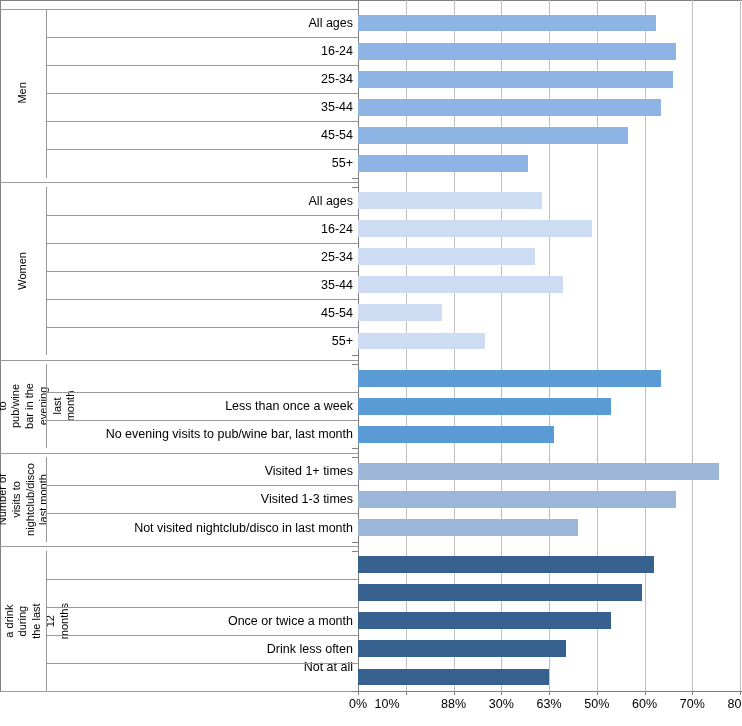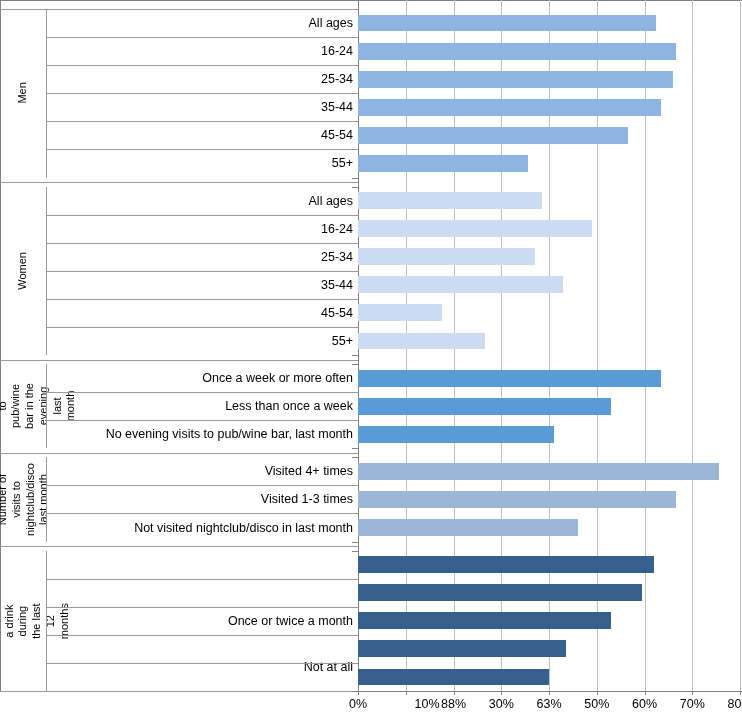--- a/index.html
+++ b/index.html
@@ -74,21 +74,21 @@
       <div class="gridline" style="left: 596.75px;"></div>
       <div class="tick" style="left: 596.75px;"></div>
       <div class="gridline" style="left: 644.5px;"></div>
       <div class="tick" style="left: 644.5px;"></div>
       <div class="gridline" style="left: 692.25px;"></div>
       <div class="tick" style="left: 692.25px;"></div>
       <div class="gridline" style="left: 740px;"></div>
       <div class="tick" style="left: 740px;"></div>
       <div class="xlabels">
         <div class="xlabel" style="left: 358px;">0%</div>
-        <div class="xlabel" style="left: 427px;">10%</div>
+        <div class="xlabel" style="left: 387px;">10%</div>
         <div class="xlabel" style="left: 453.5px;">88%</div>
         <div class="xlabel" style="left: 501.25px;">30%</div>
         <div class="xlabel" style="left: 549px;">63%</div>
         <div class="xlabel" style="left: 596.75px;">50%</div>
         <div class="xlabel" style="left: 644.5px;">60%</div>
         <div class="xlabel" style="left: 692.25px;">70%</div>
         <div class="xlabel" style="left: 740px;">80%</div>
       </div>
       <div class="ytick" style="top: 9px;"></div>
       <div class="bar" title="62.5%" style="top: 14.6174px; height: 16.8522px; width: 298.438px; background: rgb(142, 180, 227);"></div>
@@ -161,42 +161,41 @@
       <div class="ytick" style="top: 392.13px;"></div>
       <div class="bar" title="53%" style="top: 397.748px; height: 16.8522px; width: 253.075px; background: rgb(91, 155, 213);"></div>
       <div class="ytick" style="top: 420.217px;"></div>
       <div class="bar" title="41%" style="top: 425.835px; height: 16.8522px; width: 195.775px; background: rgb(91, 155, 213);"></div>
       <div class="group" style="top: 364.043px; height: 84.2609px;">
         <div class="group-title multi">
           <span>Number of visits to pub/wine bar in the evening last month</span>
         </div>
         <div style="position: absolute; left: 46px; top: 0px; bottom: 0px; width: 0px; border-left: 1px solid rgb(154, 154, 154);"></div>
         <div class="rows">
-          <div class="row-label" style="top: 0px; height: 28.087px; left: 0px;">Once a week  or more often</div>
           <div class="row-label" style="top: 28.087px; height: 28.087px; left: 0px;">Less than  once a week</div>
           <div class="hsep" style="top: 28.087px; left: 0px; width: 312px;"></div>
           <div class="row-label" style="top: 56.1739px; height: 28.087px; left: 0px;">No evening visits to pub/wine bar, last month</div>
           <div class="hsep" style="top: 56.1739px; left: 0px; width: 312px;"></div>
         </div>
       </div>
       <div class="hsep" style="top: 452.804px; left: 0px; width: 358px;"></div>
       <div class="ytick" style="top: 448.304px;"></div>
       <div class="ytick" style="top: 457.304px;"></div>
       <div class="bar" title="75.5%" style="top: 462.922px; height: 16.8522px; width: 360.512px; background: rgb(156, 182, 216);"></div>
       <div class="ytick" style="top: 485.391px;"></div>
       <div class="bar" title="66.5%" style="top: 491.009px; height: 16.8522px; width: 317.538px; background: rgb(156, 182, 216);"></div>
       <div class="ytick" style="top: 513.478px;"></div>
       <div class="bar" title="46%" style="top: 519.096px; height: 16.8522px; width: 219.65px; background: rgb(156, 182, 216);"></div>
       <div class="group" style="top: 457.304px; height: 84.2609px;">
         <div class="group-title multi">
           <span>Number of visits to nightclub/disco last month</span>
         </div>
         <div style="position: absolute; left: 46px; top: 0px; bottom: 0px; width: 0px; border-left: 1px solid rgb(154, 154, 154);"></div>
         <div class="rows">
-          <div class="row-label" style="top: 0px; height: 28.087px; left: 0px;">Visited 4+ times</div>
+          <div class="row-label" style="top: 0px; height: 28.087px; left: 0px;">Visited 1+ times</div>
           <div class="row-label" style="top: 28.087px; height: 28.087px; left: 0px;">Visited 1-3 times</div>
           <div class="hsep" style="top: 28.087px; left: 0px; width: 312px;"></div>
           <div class="row-label" style="top: 56.1739px; height: 28.087px; left: 0px;">Not visited nightclub/disco in last month</div>
           <div class="hsep" style="top: 56.1739px; left: 0px; width: 312px;"></div>
         </div>
       </div>
       <div class="hsep" style="top: 546.065px; left: 0px; width: 358px;"></div>
       <div class="ytick" style="top: 541.565px;"></div>
       <div class="ytick" style="top: 550.565px;"></div>
       <div class="bar" title="62%" style="top: 556.183px; height: 16.8522px; width: 296.05px; background: rgb(54, 97, 142);"></div>
@@ -210,20 +209,21 @@
       <div class="bar" title="40%" style="top: 668.53px; height: 16.8522px; width: 191px; background: rgb(54, 97, 142);"></div>
       <div class="group" style="top: 550.565px; height: 140.435px;">
         <div class="group-title multi">
           <span>How often had a drink during the last 12 months</span>
         </div>
         <div style="position: absolute; left: 46px; top: 0px; bottom: 0px; width: 0px; border-left: 1px solid rgb(154, 154, 154);"></div>
         <div class="rows">
           <div class="hsep" style="top: 28.087px; left: 0px; width: 312px;"></div>
           <div class="row-label" style="top: 56.1739px; height: 28.087px; left: 0px;">Once or twice a month</div>
           <div class="hsep" style="top: 56.1739px; left: 0px; width: 312px;"></div>
+          <div class="row-label" style="top: 84.2609px; height: 28.087px; left: 0px;">Drink less often</div>
           <div class="hsep" style="top: 84.2609px; left: 0px; width: 312px;"></div>
           <div class="row-label" style="top: 102px; height: 28.087px; left: 0px;">Not at all</div>
           <div class="hsep" style="top: 112.348px; left: 0px; width: 312px;"></div>
         </div>
       </div>
       <div class="hsep" style="top: 691px; left: 0px; width: 358px;"></div>
       <div class="ytick" style="top: 691px;"></div>
       <div class="hsep" style="top: 9px; left: 0px; width: 358px;"></div>
     </div>
 </div>

